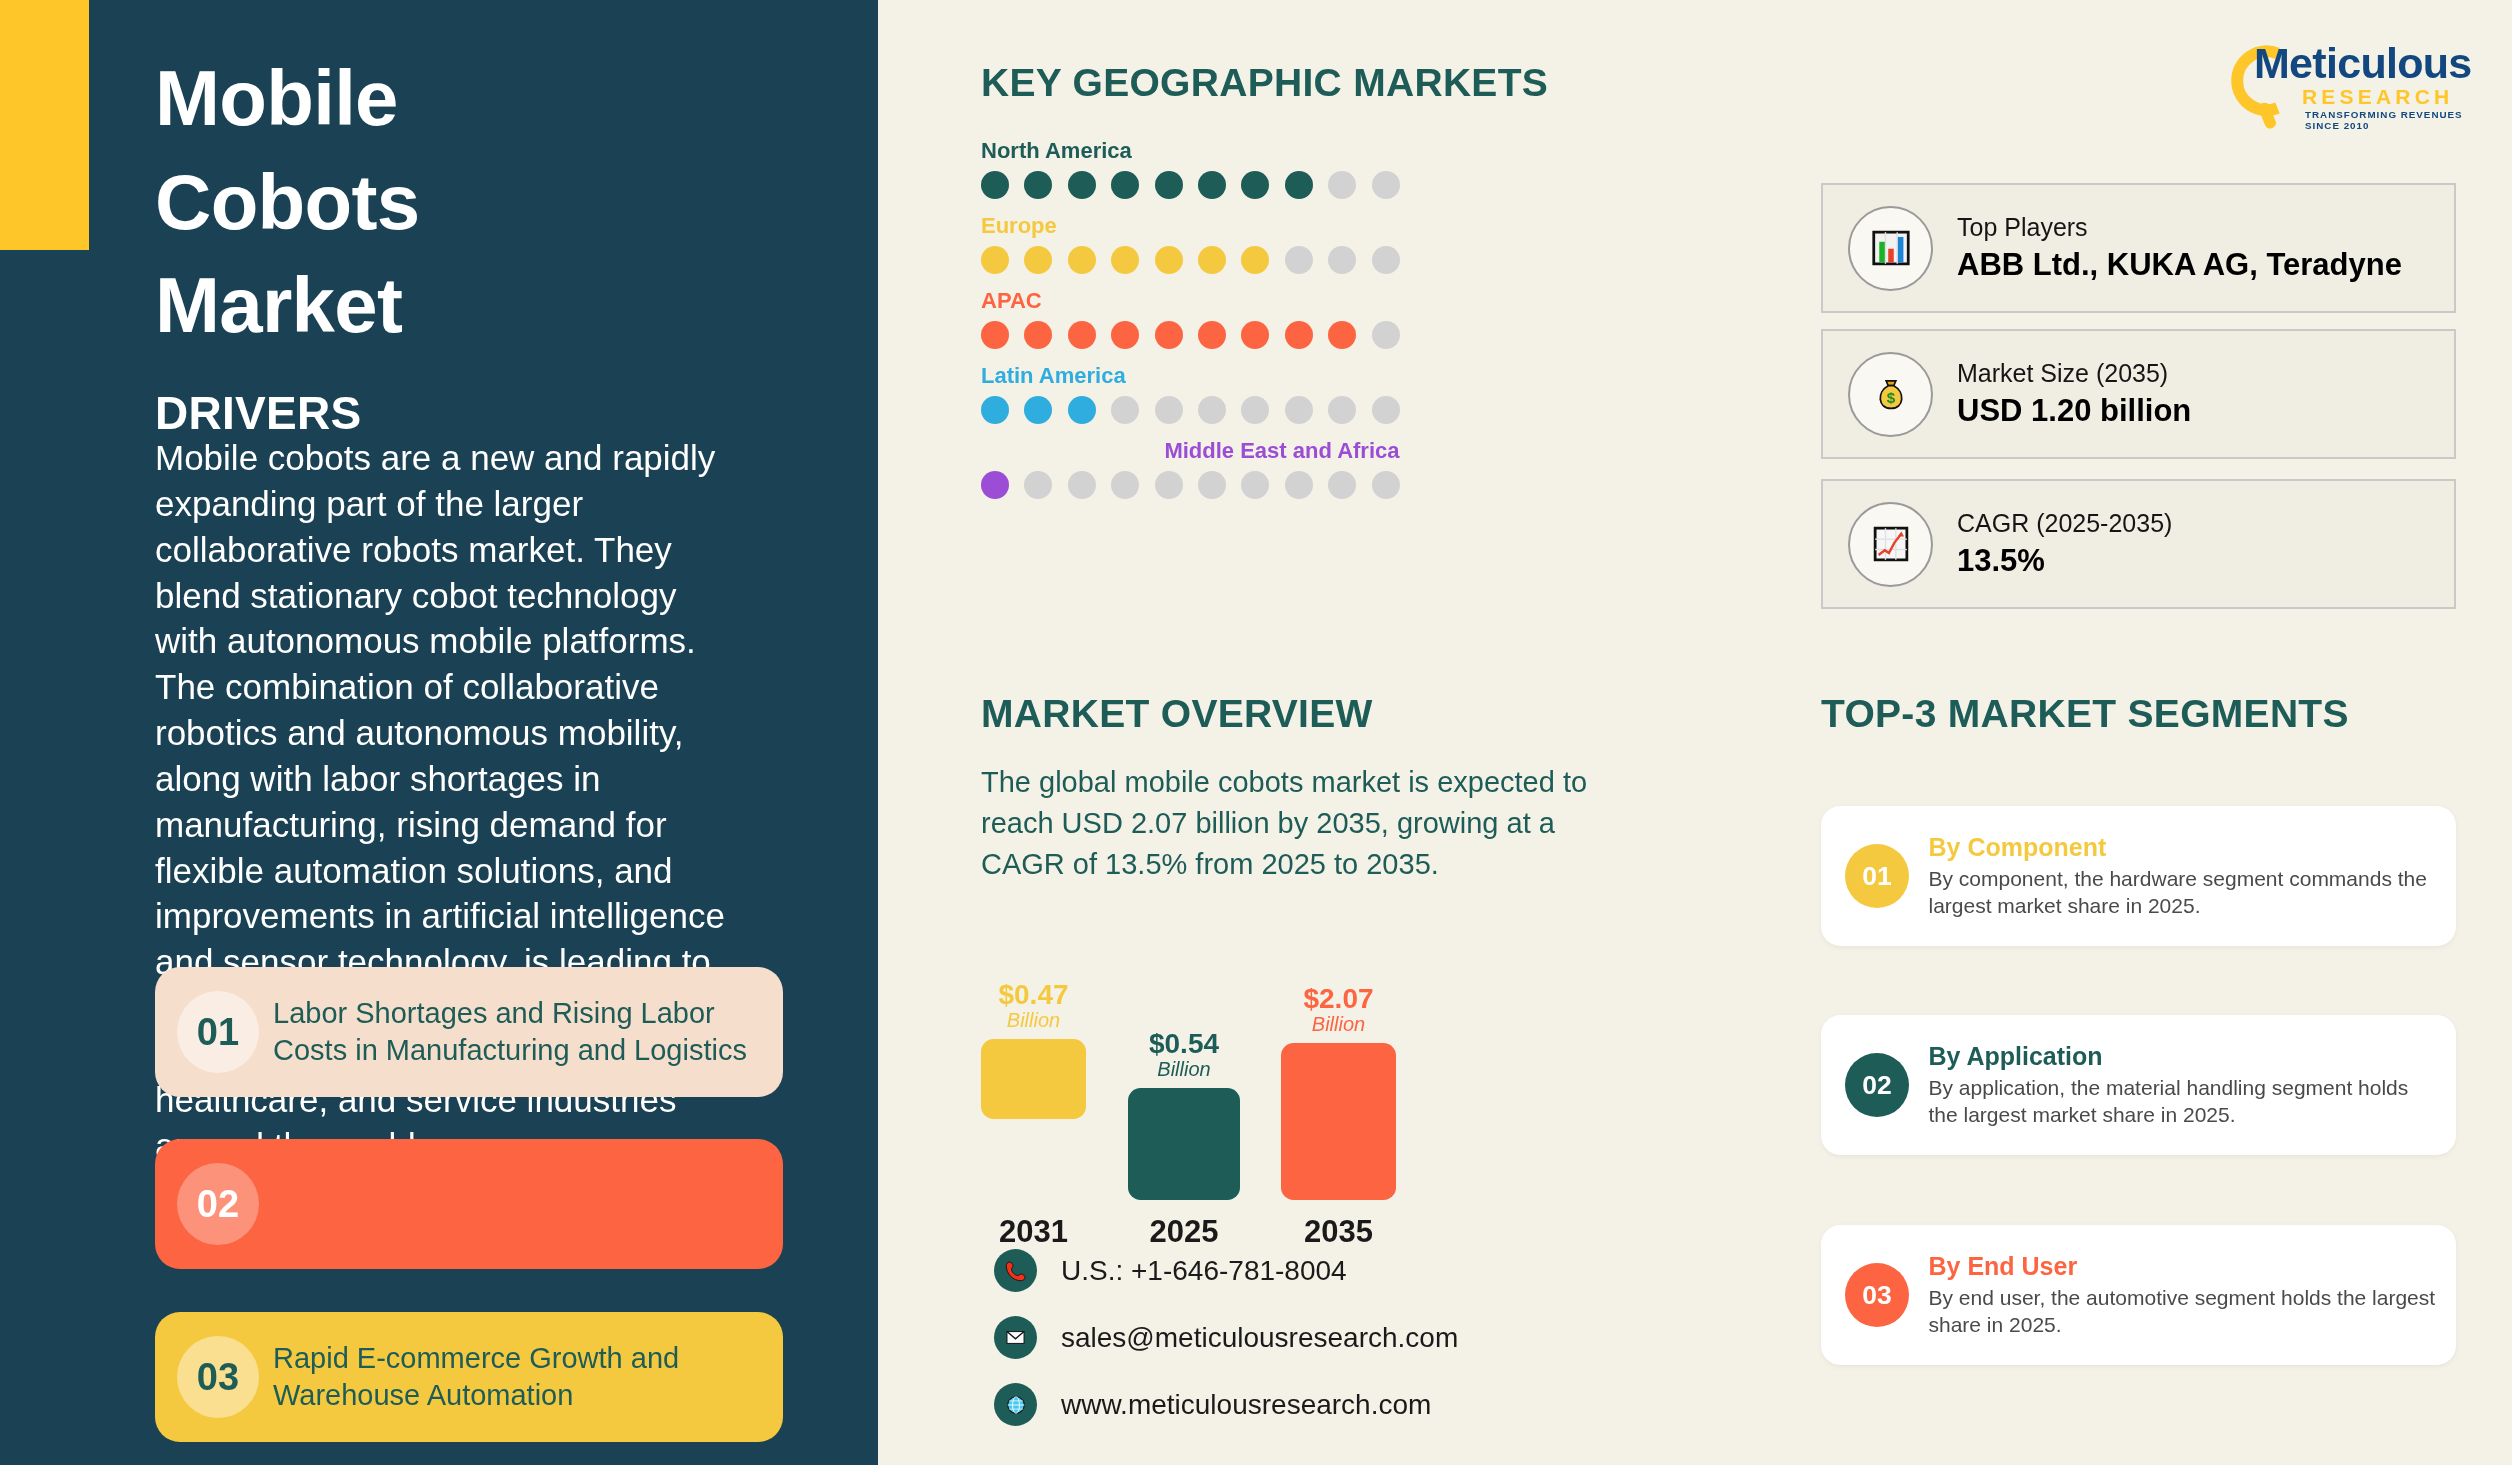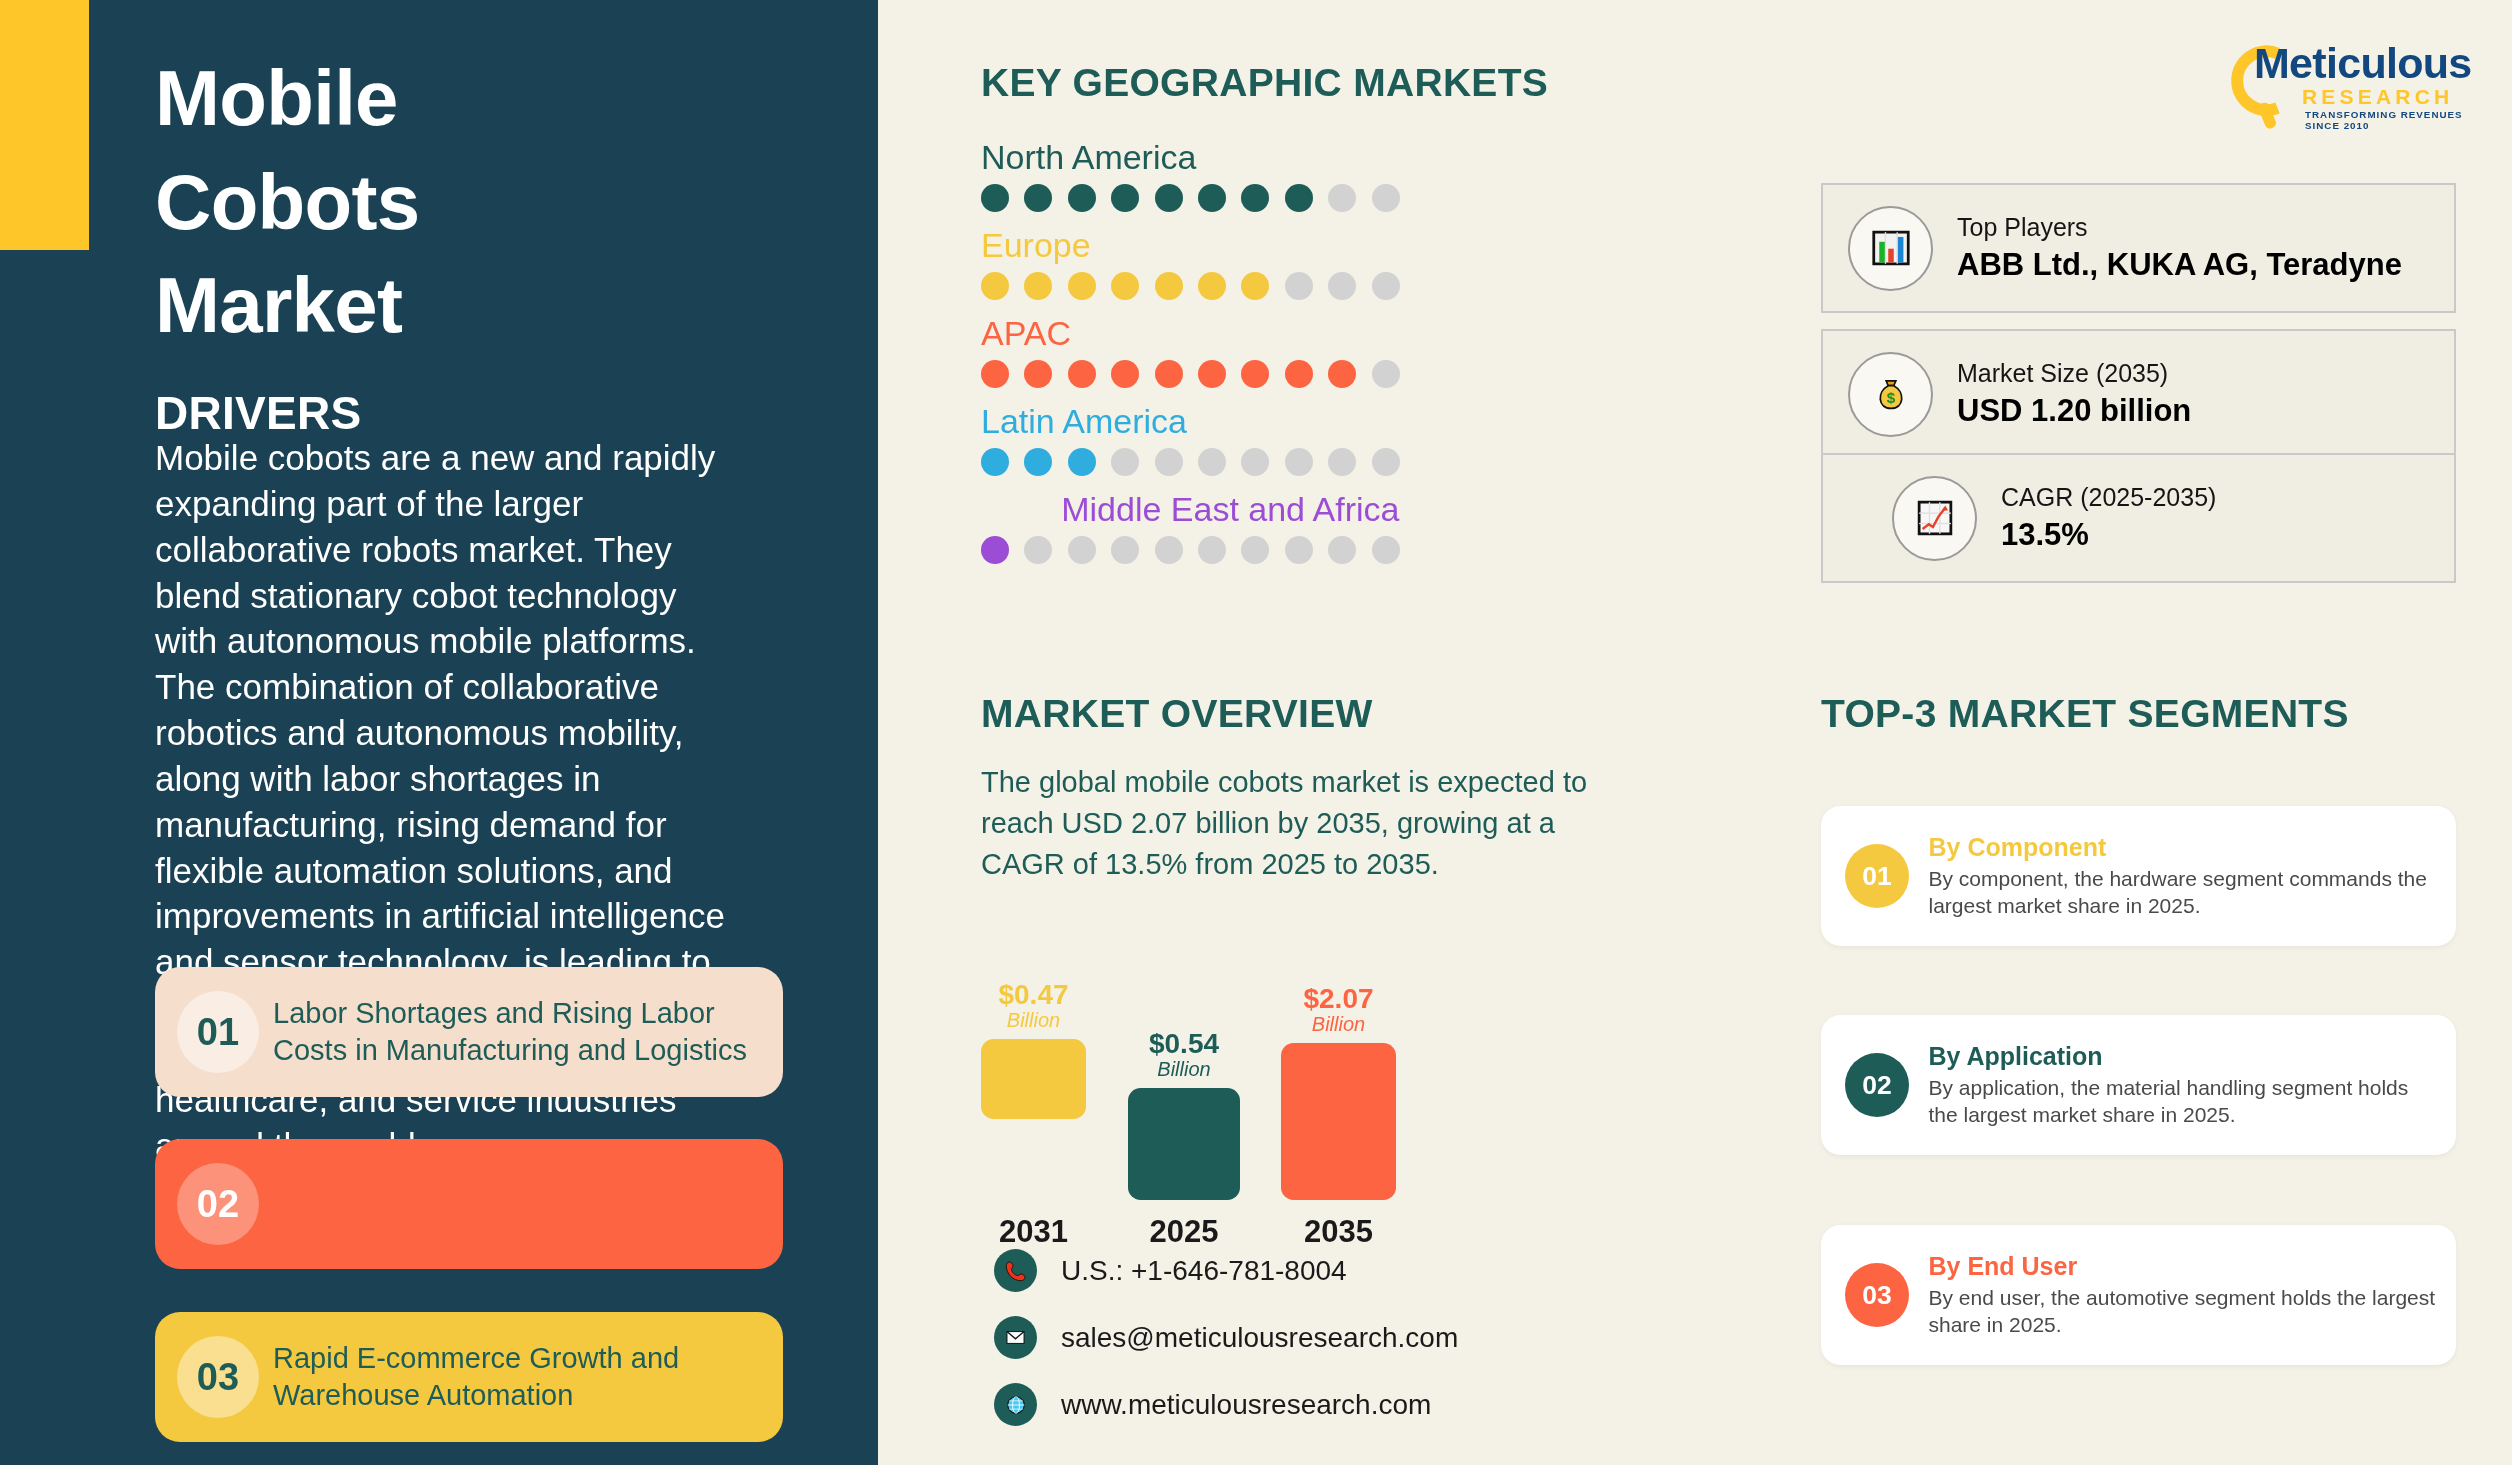--- a/index.html
+++ b/index.html
@@ -115,39 +115,39 @@
   
   #geo-heading {
     position: absolute;
     left: 981px; top: 61px;
     font-size: 39px; font-weight: bold;
     color: #1D5C57; letter-spacing: 0.3px;
   }
   #geo-list { position: absolute; left: 981px; top: 138px; }
   .geo-row { margin-bottom: 14px; }
   .geo-label {
-    font-size: 34px; font-weight: normal;
+    font-size: 22px; font-weight: bold;
     margin-bottom: 7px;
   }
   .geo-dots { display: flex; gap: 15.4px; }
   .geo-dot { width: 28px; height: 28px; border-radius: 50%; background: #D2D2D2; }
 
   
   .stat-card {
     position: absolute;
     left: 1821px;
     width: 635px; height: 130px;
     background: #F0EDE3;
     border: 2.1px solid #C9C9C9;
     display: flex;
     align-items: center;
   }
   #stat-card-0 { top: 183px; }
   #stat-card-1 { top: 329px; }
-  #stat-card-2 { top: 453px; padding-left: 44px; }
+  #stat-card-2 { top: 479px; }
   .stat-icon-circle {
     width: 85px; height: 85px;
     border-radius: 50%;
     background: #FAF8F2;
     border: 2.8px solid #9A9A9A;
     margin-left: 25px;
     flex: 0 0 auto;
     display: flex; align-items: center; justify-content: center;
   }
   .stat-texts { margin-left: 24px; }

